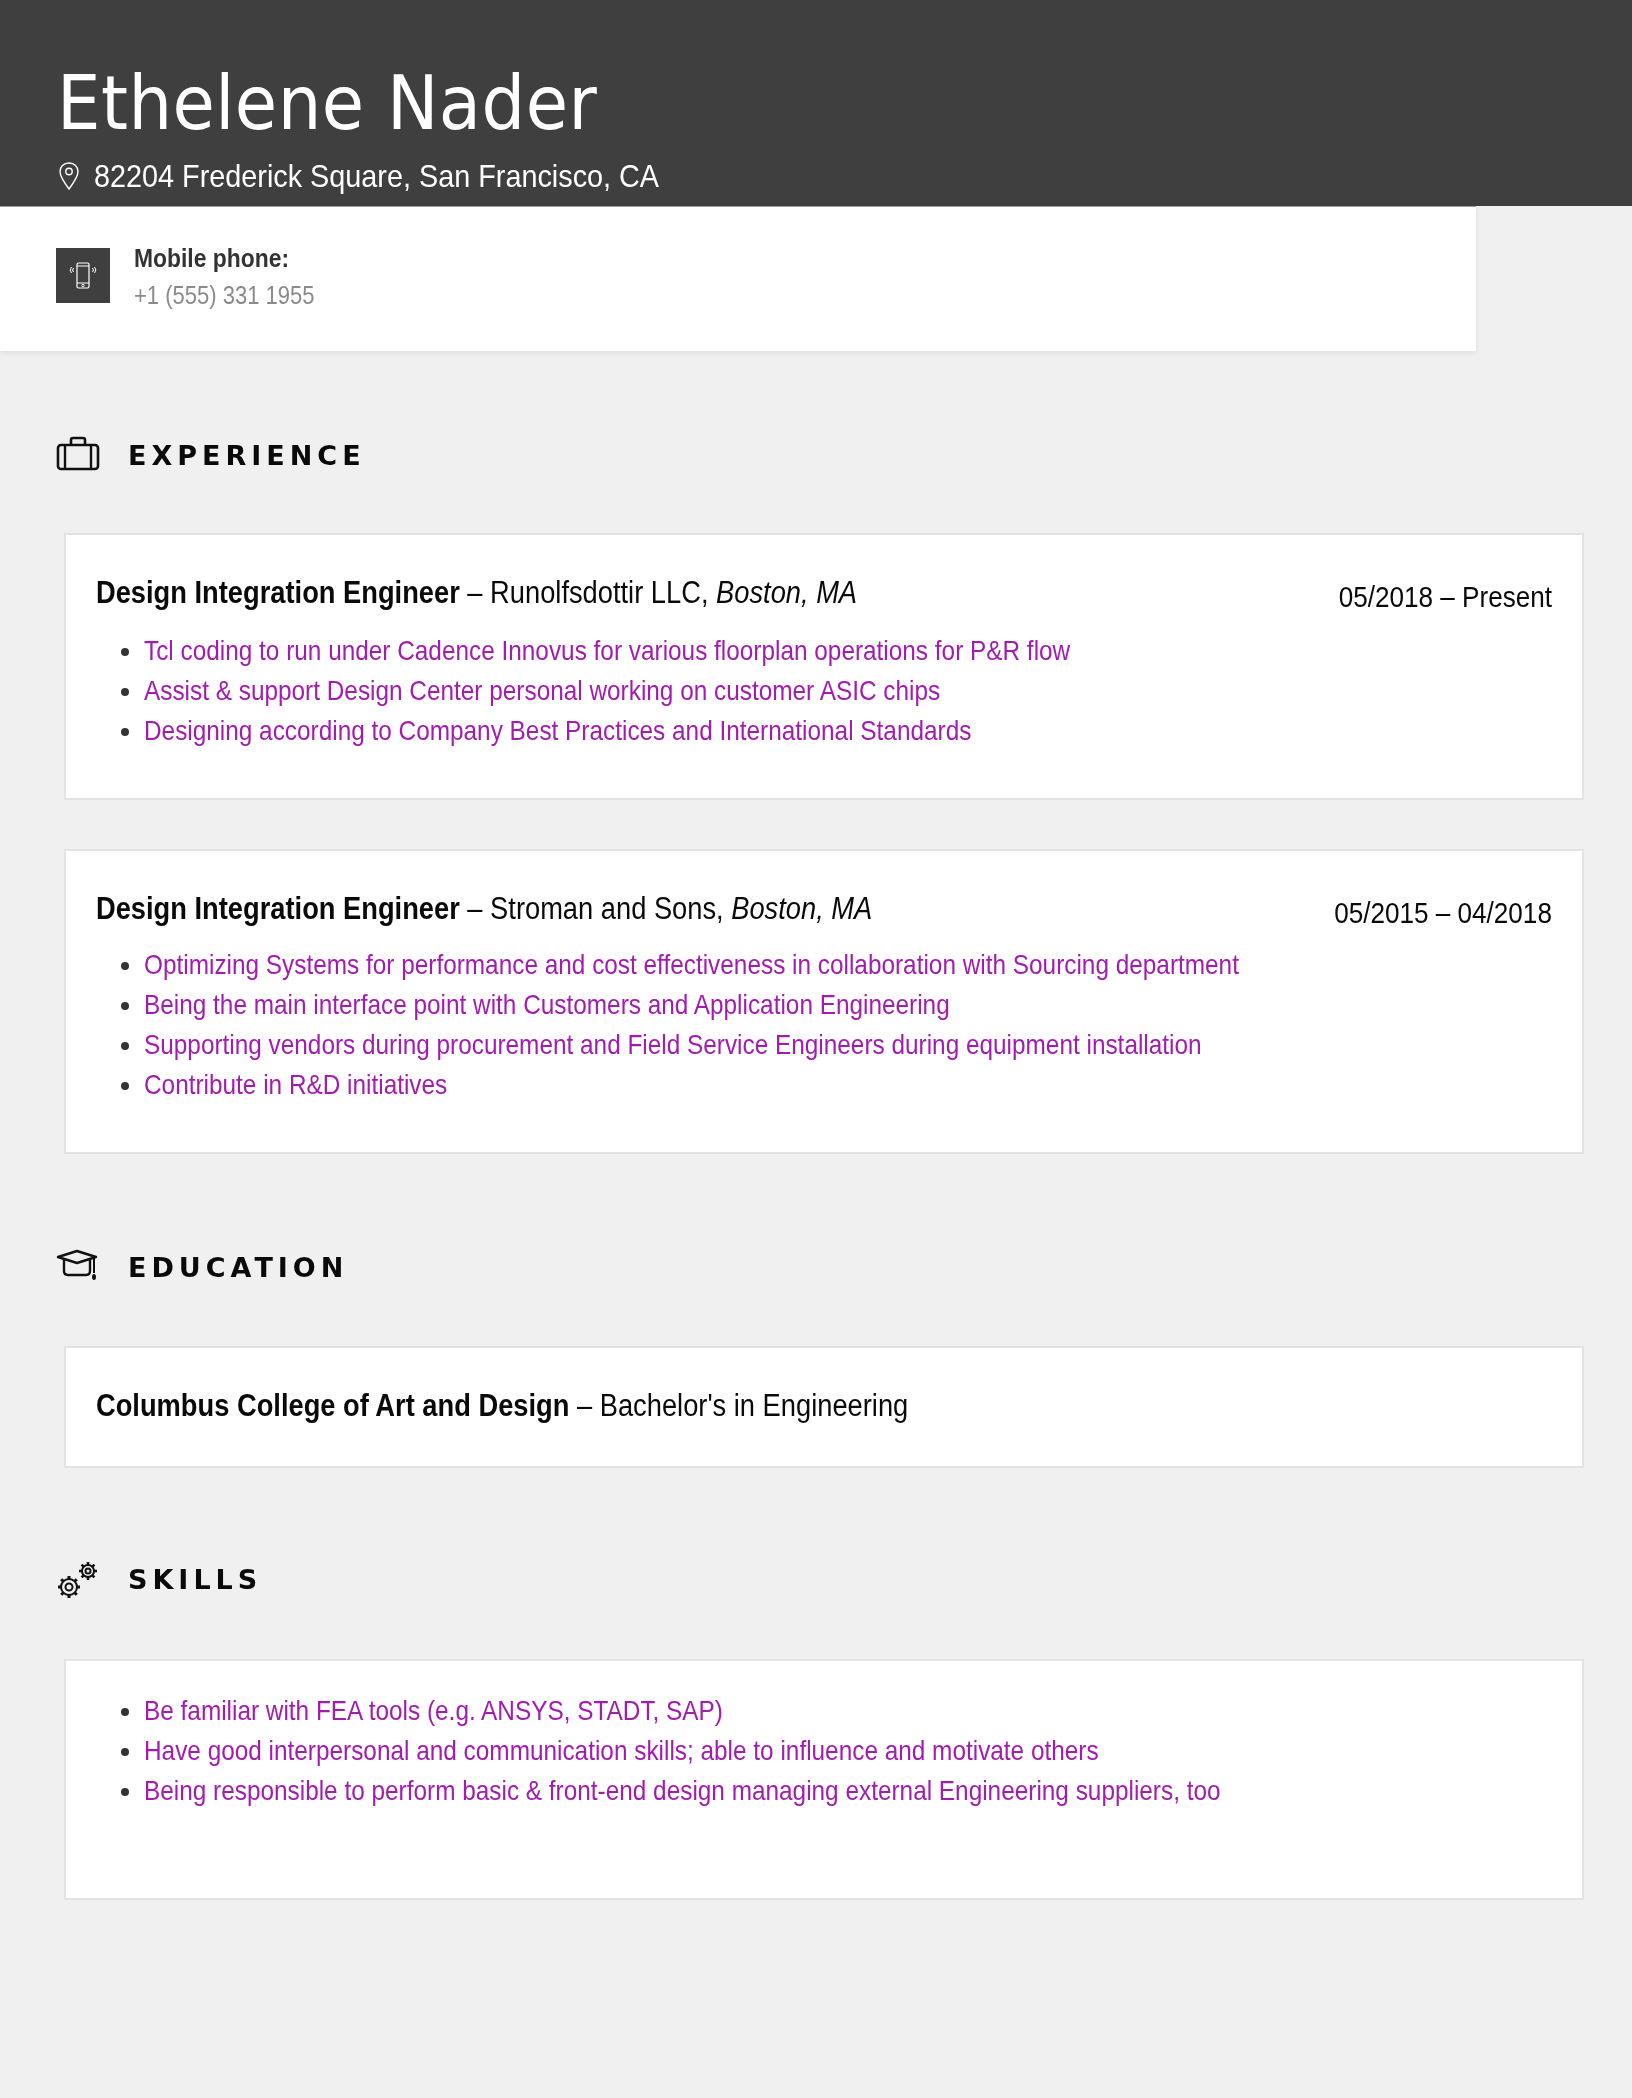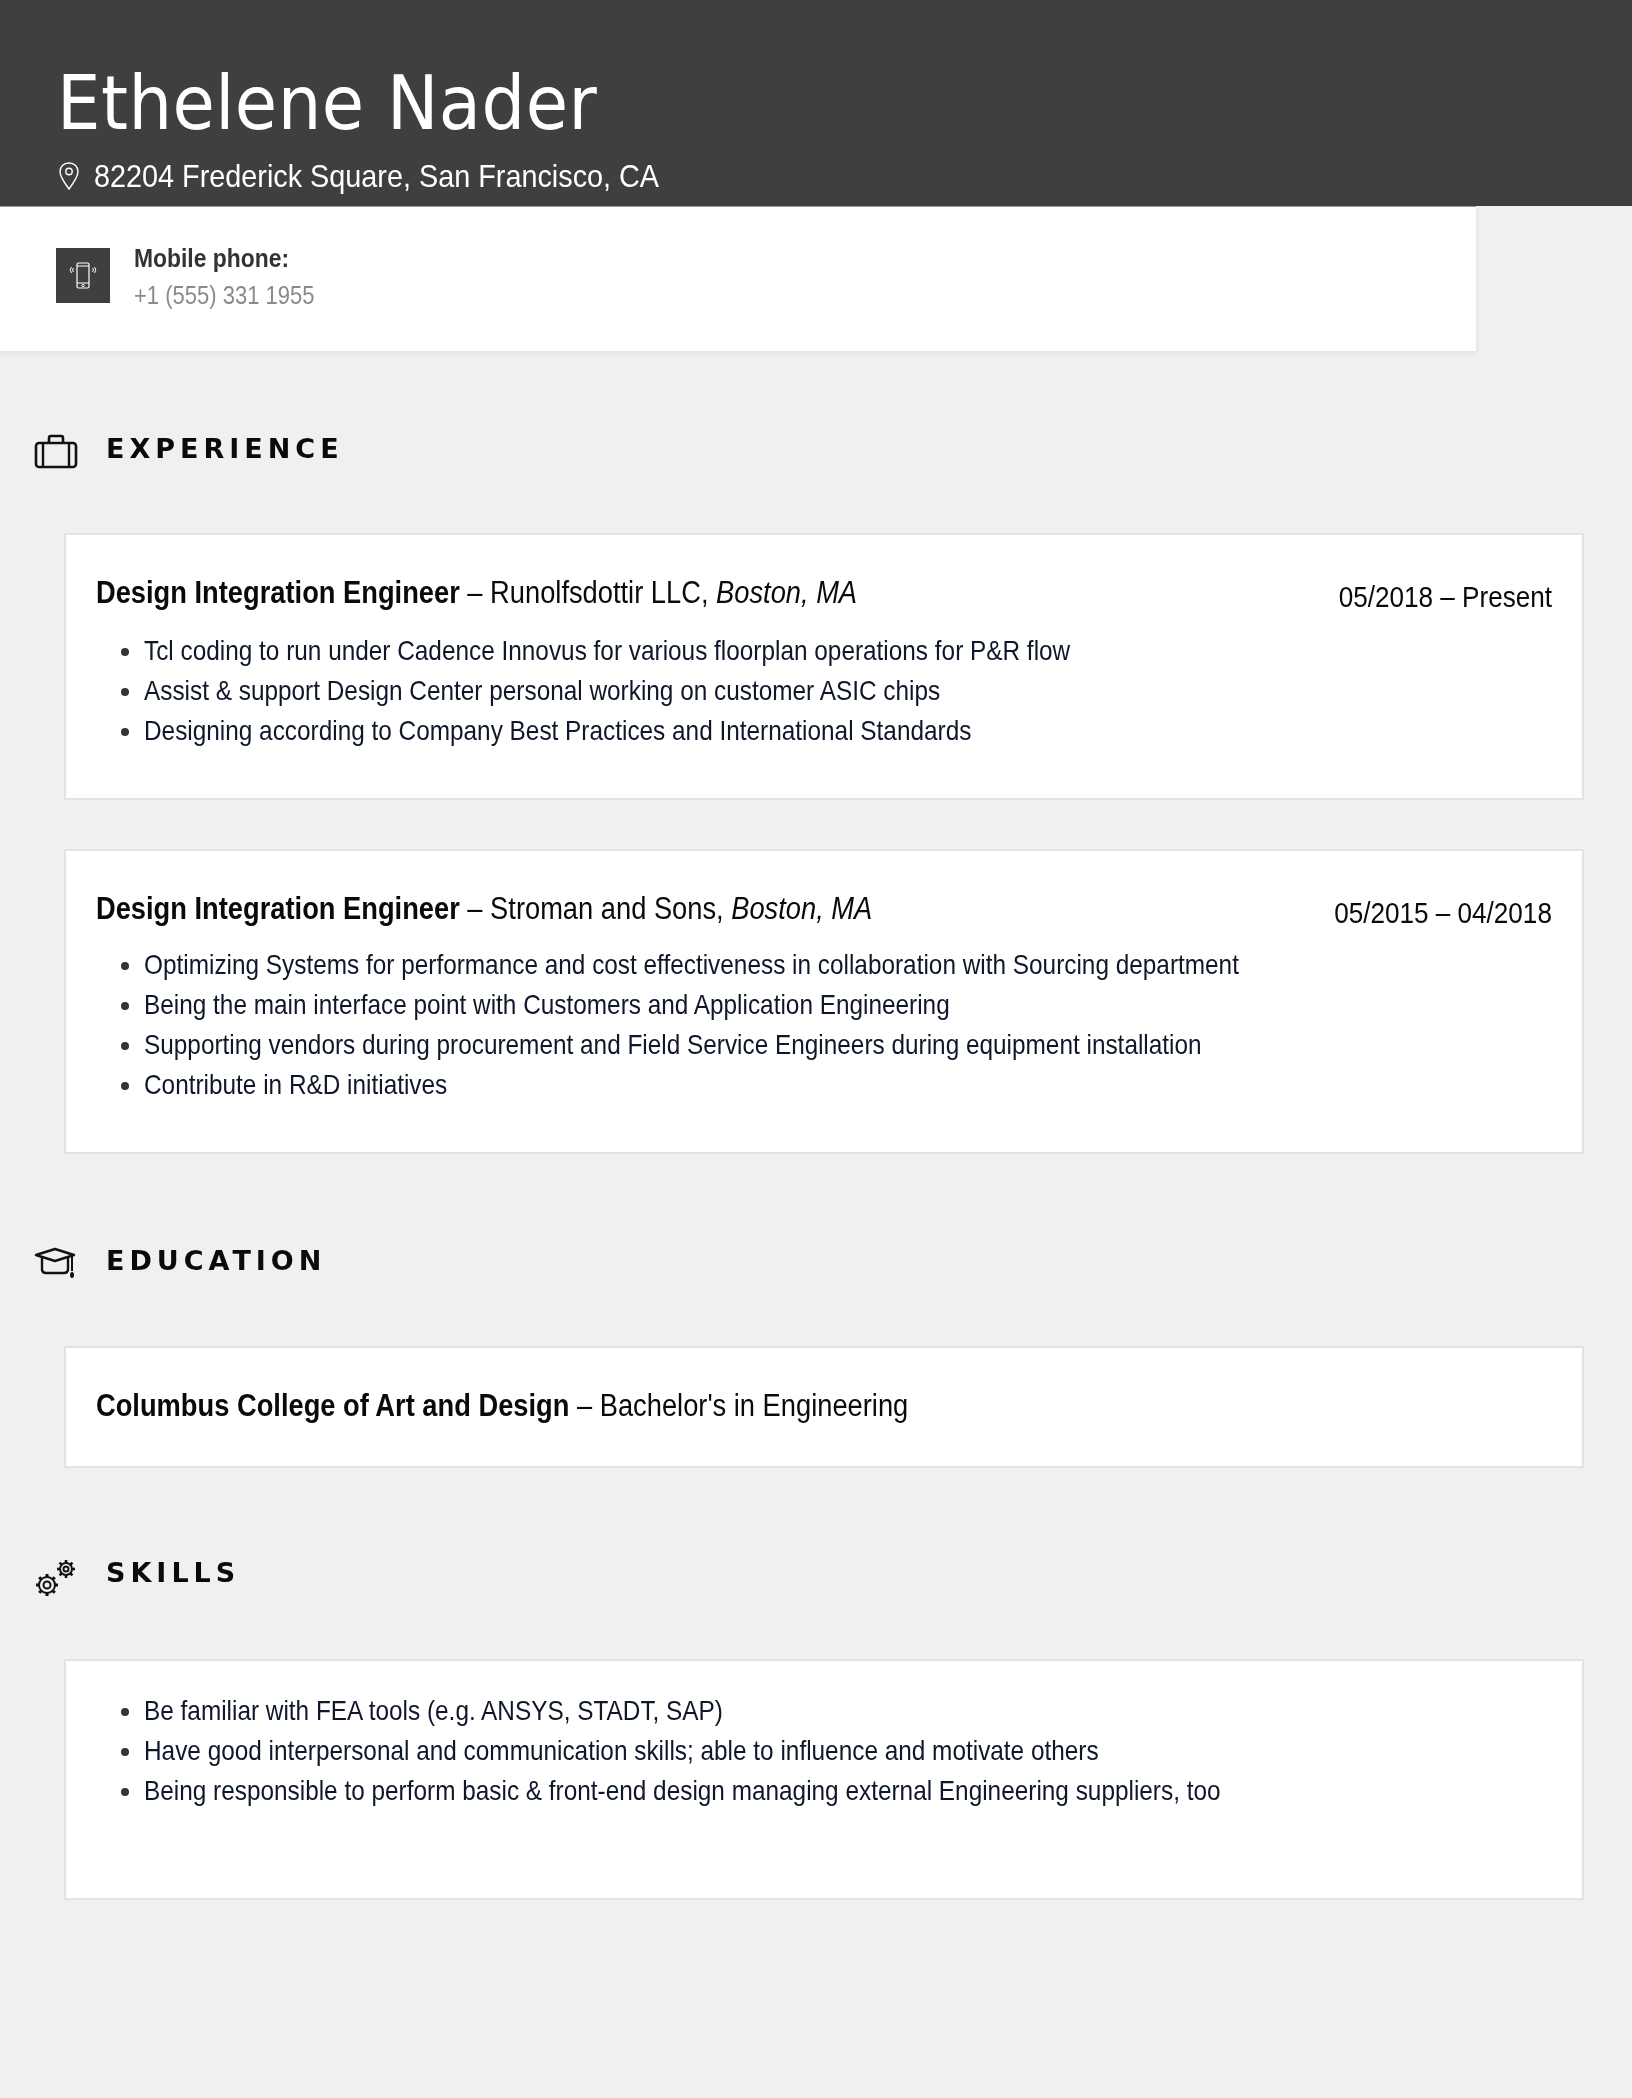--- a/index.html
+++ b/index.html
@@ -10,31 +10,31 @@
     .name { position: absolute; left: 57px; top: 58px; font-size: 74px; font-weight: 300; color: #ffffff; letter-spacing: 0.5px; line-height: 90px; white-space: nowrap; font-family: "DejaVu Sans", sans-serif; font-weight: normal; transform: scaleX(0.93); transform-origin: left center; }
     .address { position: absolute; left: 57px; top: 158px; height: 36px; display: flex; align-items: center; color: #ffffff; font-size: 32px; white-space: nowrap; }
     .address .pin { width: 24px; height: 30px; margin-right: 13px; display: inline-block; }
     .address-text { transform: scaleX(0.9); transform-origin: left center; display: inline-block; }
 
     .contact-bar { position: absolute; left: 0; top: 206px; width: 1476px; height: 145px; background: #ffffff; box-shadow: 0 2px 6px rgba(0,0,0,0.08); border-top: 1px solid #9a9a9a; }
     .phone-box { position: absolute; left: 56px; top: 41px; width: 54px; height: 55px; background: #3f3f3f; display: flex; align-items: center; justify-content: center; }
     .phone-label { position: absolute; left: 134px; top: 36px; font-size: 26px; font-weight: bold; color: #333333; white-space: nowrap; transform: scaleX(0.88); transform-origin: left center; }
     .phone-value { position: absolute; left: 134px; top: 74px; font-size: 25px; color: #8a8a8a; white-space: nowrap; transform: scaleX(0.88); transform-origin: left center; }
 
-    .section-head { position: absolute; left: 34px; height: 44px; display: flex; align-items: flex-start; }
+    .section-head { position: absolute; left: 56px; height: 44px; display: flex; align-items: center; }
     .section-icon { width: 44px; height: 40px; display: inline-block; }
     .section-title { position: absolute; left: 72px; font-size: 27px; font-weight: bold; letter-spacing: 5px; color: #0a0a0a; white-space: nowrap; font-family: "DejaVu Sans", sans-serif; }
 
     .card { position: absolute; left: 64px; width: 1520px; background: #ffffff; border: 2px solid #e3e3e3; }
     .job-title-line { position: absolute; left: 30px; font-size: 31px; white-space: nowrap; color: #0a0a0a; transform: scaleX(0.88); transform-origin: left center; }
     .job-title-line .role { font-weight: bold; }
     .job-title-line .loc { font-style: italic; }
     .job-date { position: absolute; right: 30px; font-size: 29px; white-space: nowrap; color: #0a0a0a; transform: scaleX(0.9); transform-origin: right center; }
     .bullets { position: absolute; left: 30px; list-style: none; }
-    .bullets li { position: relative; height: 40px; line-height: 40px; font-size: 28px; color: #0f172a; white-space: nowrap; padding-left: 48px; }
+    .bullets li { position: relative; height: 40px; line-height: 40px; font-size: 28px; color: #a21caf; white-space: nowrap; padding-left: 48px; }
     .bullets li .dot { position: absolute; left: 25px; top: 17px; width: 8px; height: 8px; border-radius: 50%; background: #333333; }
     .bullets li .txt { display: inline-block; transform: scaleX(0.87); transform-origin: left center; }
   </style>
 </head>
 <body>
 
 <div class="header">
   <div class="name">Ethelene Nader</div>
   <div class="address">
     <span class="pin">

